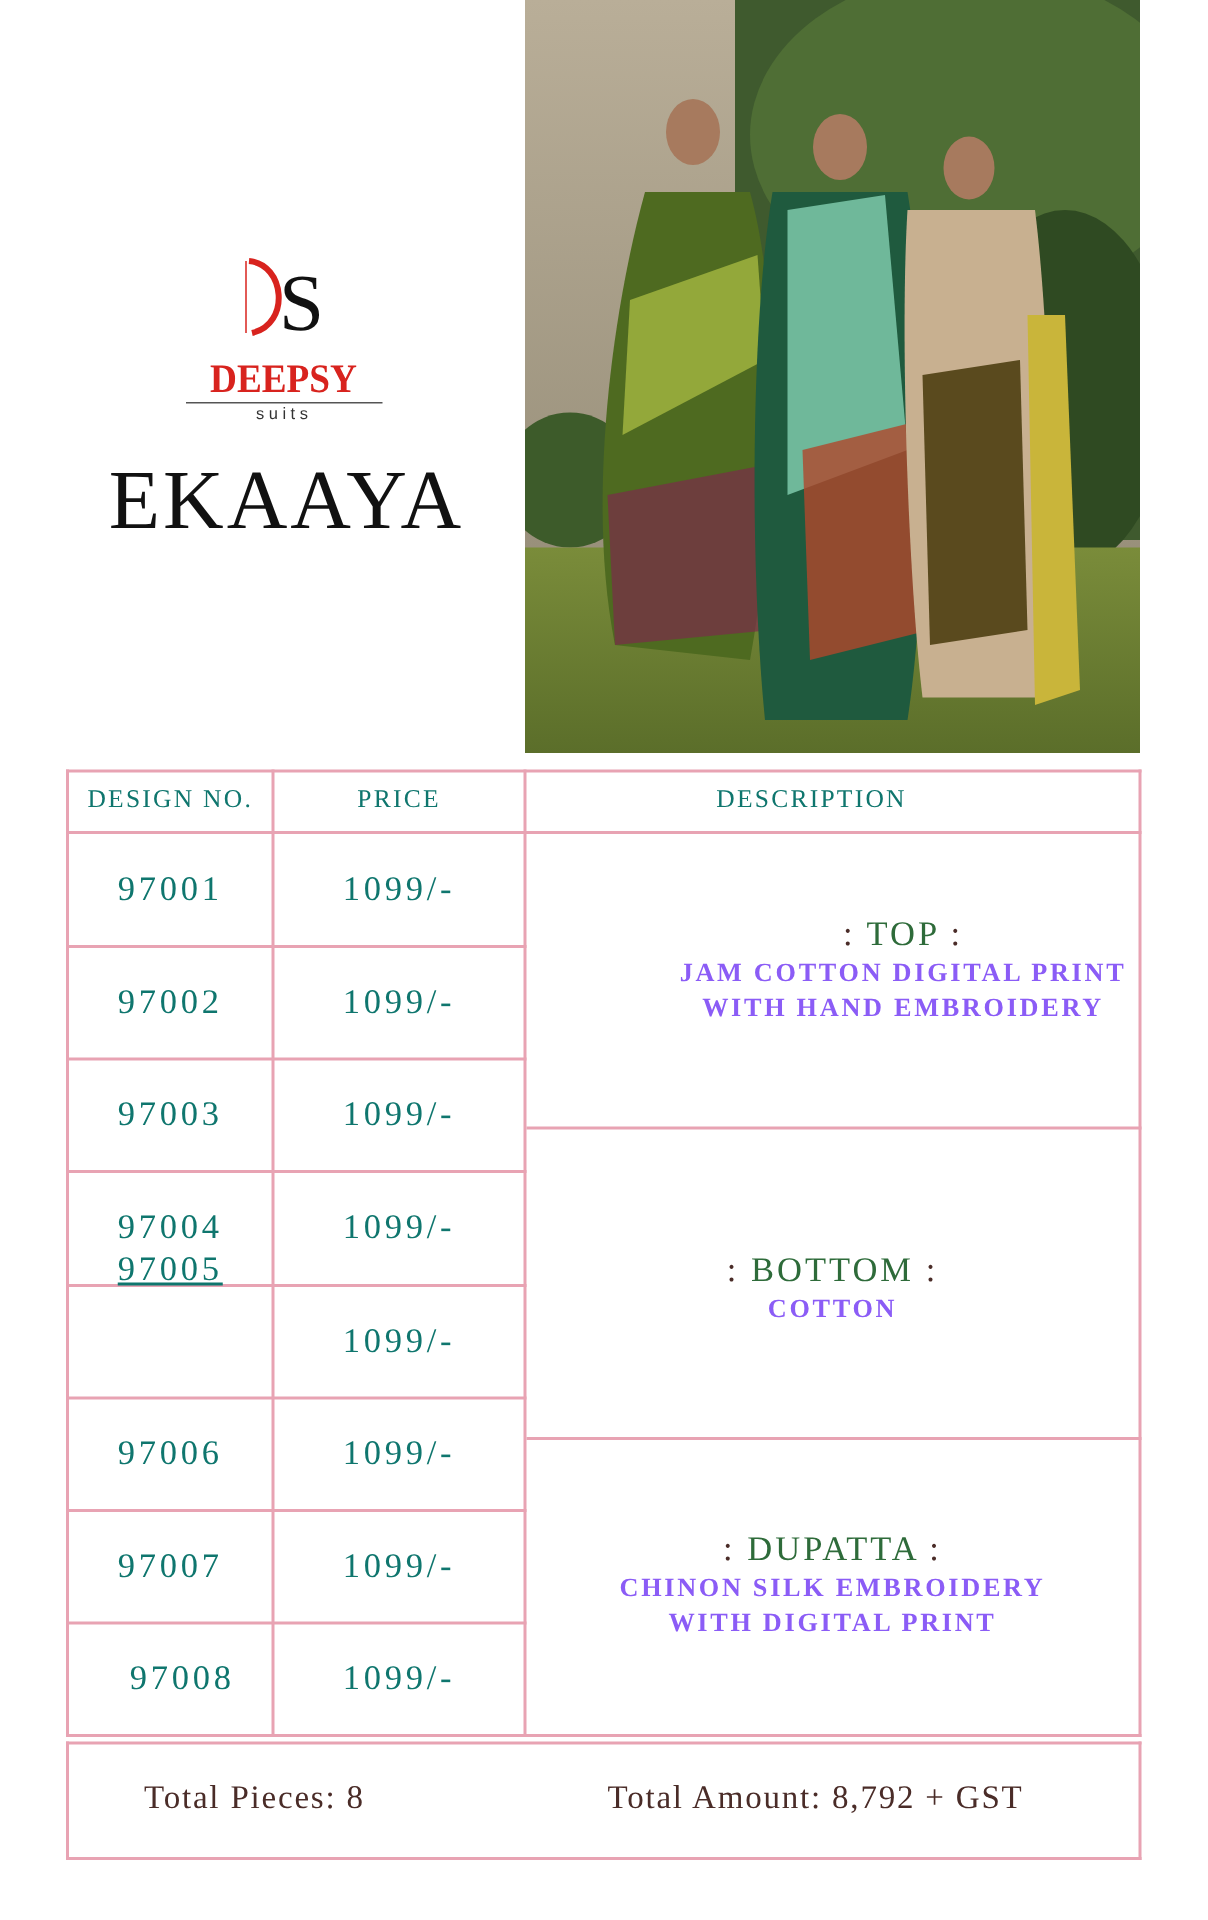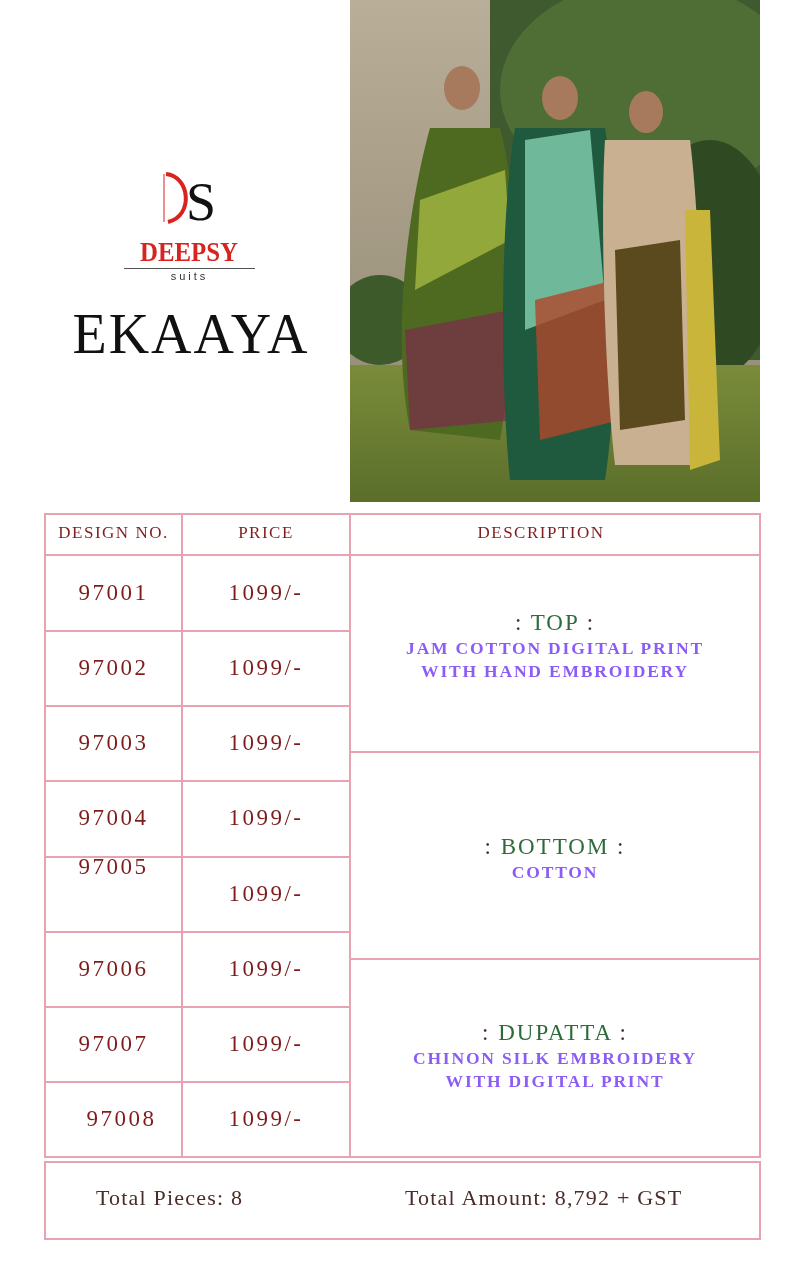--- a/index.html
+++ b/index.html
@@ -8,21 +8,21 @@
   .ds-mark { position:absolute; left:160px; top:172px; width:60px; height:52px; }
   .brand { position:absolute; left:124px; top:237px; width:130px; text-align:center; color:#d8231e; font-size:27px; font-weight:bold; letter-spacing:0px; line-height:30px; font-family:"Liberation Serif",serif; transform:scaleX(0.92); }
   .brand-line { position:absolute; left:124px; top:268px; width:131px; height:1px; background:#555; }
   .brand-sub { position:absolute; left:124px; top:270px; width:131px; text-align:center; font-family:"Liberation Sans",sans-serif; font-size:11px; letter-spacing:3px; color:#333; }
   .collection-title { position:absolute; left:60px; top:302px; width:262px; text-align:center; font-size:56px; color:#111; letter-spacing:2px; line-height:64px; }
 
   .photo { position:absolute; left:350px; top:0; width:410px; height:502px; overflow:hidden; }
   .photo svg { display:block; }
 
   .line { position:absolute; background:#e8a3b3; }
-  .cell-text { position:absolute; text-align:center; color:#7f1d1d; }
+  .cell-text { position:absolute; text-align:center; color:#0f766e; }
   .hdr { font-size:17px; letter-spacing:1.5px; top:520px; line-height:26px; }
   .num { font-size:23px; letter-spacing:2.5px; line-height:30px; }
   .desc-block { position:absolute; left:352px; width:406px; text-align:center; }
   .desc-title { color:#2e6b3a; font-size:23px; letter-spacing:2px; line-height:28px; }
   .desc-title .colon { color:#4a2c28; }
   .desc-body { color:#8b5cf6; font-size:17.5px; font-weight:bold; letter-spacing:1.8px; line-height:23px; }
   .summary { position:absolute; top:1183px; font-size:22px; color:#4a2c28; letter-spacing:1.2px; line-height:30px; }
 </style>
 </head>
 <body>
@@ -108,37 +108,37 @@
 </div>
 <div>
   <div class="cell-text num" style="left:46px;width:135px;top:728px;">97003</div>
   <div class="cell-text num" style="left:183px;width:166px;top:728px;">1099/-</div>
 </div>
 <div>
   <div class="cell-text num" style="left:46px;width:135px;top:803px;">97004</div>
   <div class="cell-text num" style="left:183px;width:166px;top:803px;">1099/-</div>
 </div>
 <div>
-  <div class="cell-text num" style="left:46px;width:135px;top:852px;">97005</div>
+  <div class="cell-text num" style="left:46px;width:135px;top:831px;text-decoration:underline;">97005</div>
   <div class="cell-text num" style="left:183px;width:166px;top:879px;">1099/-</div>
 </div>
 <div>
   <div class="cell-text num" style="left:46px;width:135px;top:954px;">97006</div>
   <div class="cell-text num" style="left:183px;width:166px;top:954px;">1099/-</div>
 </div>
 <div>
   <div class="cell-text num" style="left:46px;width:135px;top:1029px;">97007</div>
   <div class="cell-text num" style="left:183px;width:166px;top:1029px;">1099/-</div>
 </div>
 <div>
   <div class="cell-text num" style="left:46px;width:151px;top:1104px;">97008</div>
   <div class="cell-text num" style="left:183px;width:166px;top:1104px;">1099/-</div>
 </div>
 
-<div class="desc-block" style="top:609px;">
+<div class="desc-block" style="top:609px;margin-left:47px;">
   <div class="desc-title">
     <span class="colon">:</span>
     <span>TOP</span>
     <span class="colon">:</span>
   </div>
   <div class="desc-body">JAM COTTON DIGITAL PRINT</div>
   <div class="desc-body">WITH HAND EMBROIDERY</div>
 </div>
 
 <div class="desc-block" style="top:833px;">

